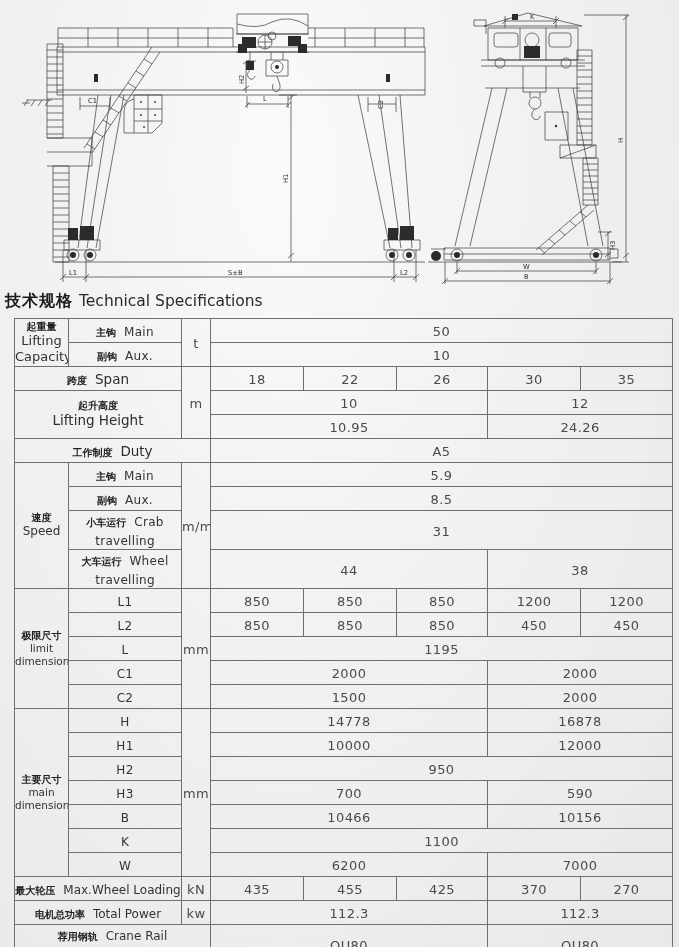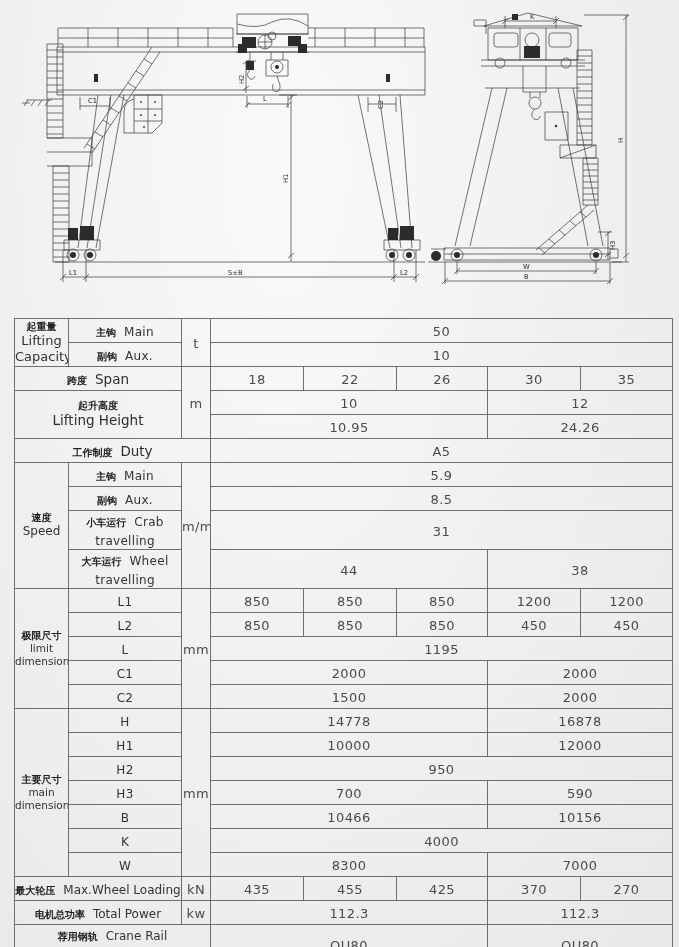--- a/index.html
+++ b/index.html
@@ -173,20 +173,23 @@
       <g>
         <text class="dimtxt" x="530" y="19">K</text>
         <text class="dimtxt" transform="rotate(-90 621 140)" x="618" y="142">H</text>
         <text class="dimtxt" transform="rotate(-90 613 246)" x="609" y="248">H3</text>
         <text class="dimtxt" x="523" y="269">W</text>
         <text class="dimtxt" x="524" y="279">B</text>
       </g>
     </svg>
   </div>
 
+  <div class="title">
+    <span class="zh">技术规格</span><span class="en">Technical Specifications</span>
+  </div>
 
   <table class="spec">
     <colgroup>
       <col style="width:54px">
         <col style="width:113px">
         <col style="width:29px">
       <col style="width:93px">
         <col style="width:93px">
         <col style="width:91px">
       <col style="width:93px">
@@ -314,25 +317,25 @@
           <td colspan="3" class="k-v"><span class="s-v">700</span></td>
           <td colspan="2" class="k-v"><span class="s-v">590</span></td>
         </tr>
         <tr>
           <td class="k-sub"><span class="s-e12">B</span></td>
           <td colspan="3" class="k-v"><span class="s-v">10466</span></td>
           <td colspan="2" class="k-v"><span class="s-v">10156</span></td>
         </tr>
         <tr>
           <td class="k-sub"><span class="s-e12">K</span></td>
-          <td colspan="5" class="k-v"><span class="s-v">4000</span></td>
+          <td colspan="5" class="k-v"><span class="s-v">1100</span></td>
         </tr>
         <tr>
           <td class="k-sub"><span class="s-e12">W</span></td>
-          <td colspan="3" class="k-v"><span class="s-v">8300</span></td>
+          <td colspan="3" class="k-v"><span class="s-v">6200</span></td>
           <td colspan="2" class="k-v"><span class="s-v">7000</span></td>
         </tr>
         <tr>
           <td colspan="2" class="k-rl"><span class="s-zh">最大轮压</span><span class="s-e12">Max.Wheel Loading</span></td>
           <td class="k-u"><span class="s-v">kN</span></td>
           <td class="k-v"><span class="s-v">435</span></td>
           <td class="k-v"><span class="s-v">455</span></td>
           <td class="k-v"><span class="s-v">425</span></td>
           <td class="k-v"><span class="s-v">370</span></td>
           <td class="k-v"><span class="s-v">270</span></td>

